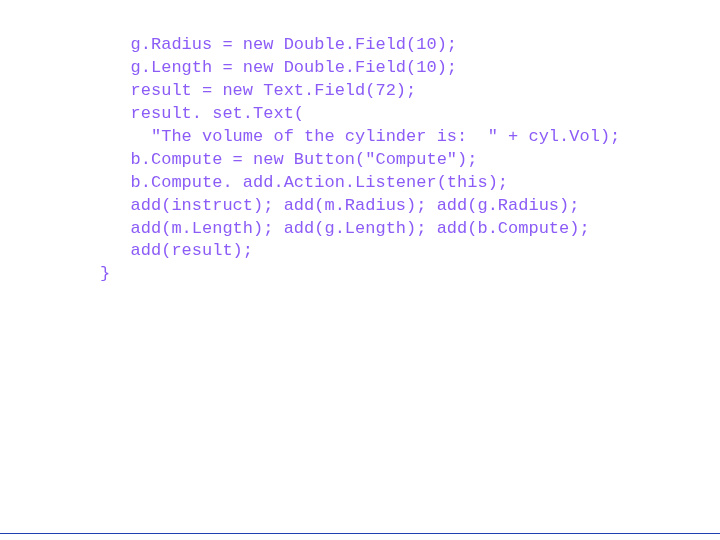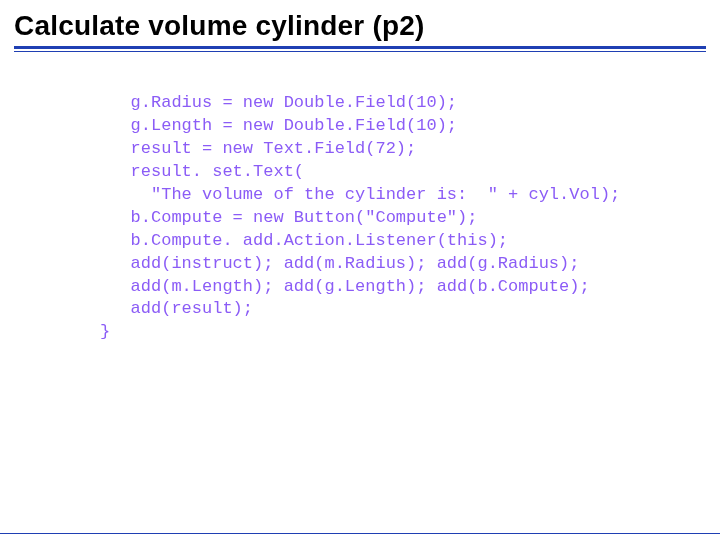--- a/index.html
+++ b/index.html
@@ -49,25 +49,20 @@
     left: 0; right: 0; bottom: 6px;
     height: 1px;
     background: #1f3fb3;
   }
 </style>
 </head>
 <body>
 
 <div class="slide">
 
-  <div class="title-area">
-    <div class="title">Calculate volume cylinder (p2)</div>
-    <div class="rule-thick"></div>
-    <div class="rule-thin"></div>
-  </div>
 
   <div class="code-block"><span>   g.Radius = new Double.Field(10);</span>
 <span>   g.Length = new Double.Field(10);</span>
 <span>   result = new Text.Field(72);</span>
 <span>   result. set.Text(</span>
 <span>     "The volume of the cylinder is:  " + cyl.Vol);</span>
 <span>   b.Compute = new Button("Compute");</span>
 <span>   b.Compute. add.Action.Listener(this);</span>
 <span>   add(instruct); add(m.Radius); add(g.Radius);</span>
 <span>   add(m.Length); add(g.Length); add(b.Compute);</span>

